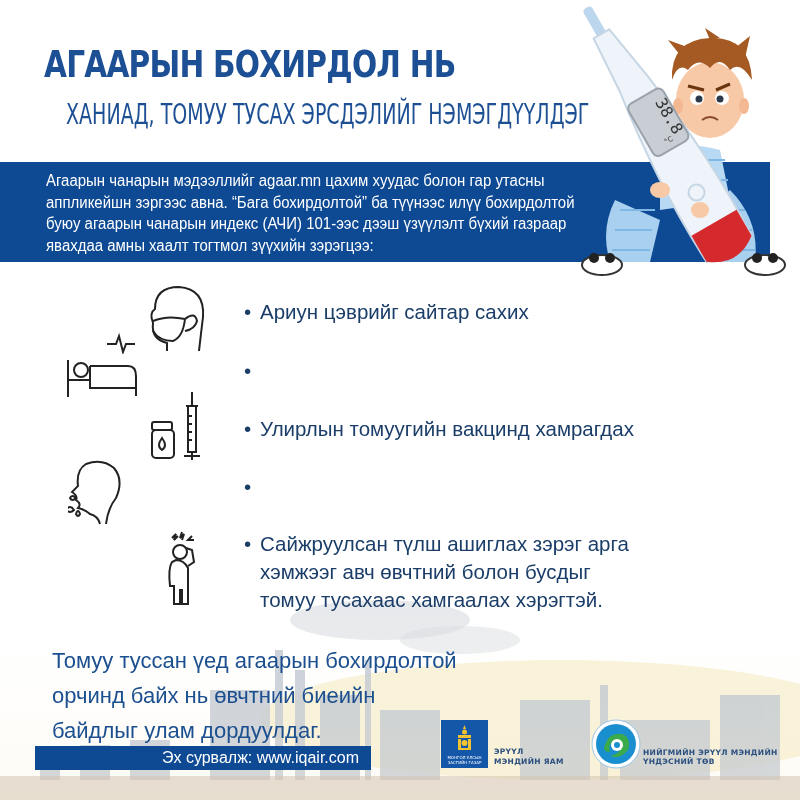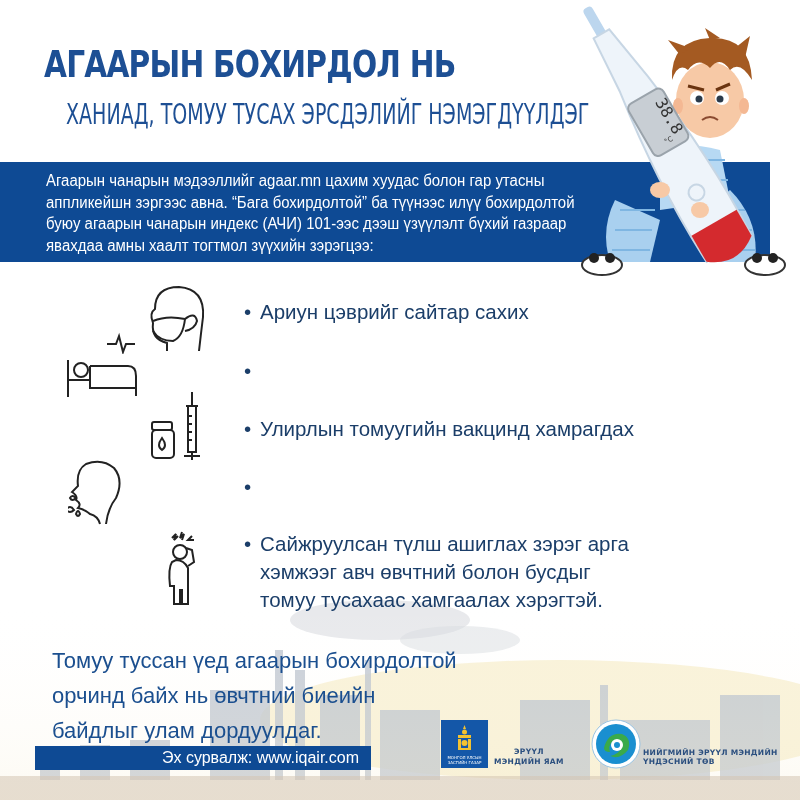--- a/index.html
+++ b/index.html
@@ -66,21 +66,21 @@
     background: #1457a8; z-index: 2;
   }
   .gov-logo-text {
     position: absolute; left: 0; bottom: 3px; width: 47px; text-align: center;
     color: #ffffff; font-family: "DejaVu Sans", sans-serif; font-size: 4px; line-height: 5px;
     white-space: pre-line;
   }
   .ministry-name {
     position: absolute; left: 494px; top: 747px; z-index: 2;
     font-family: "DejaVu Sans", sans-serif; font-weight: bold; font-size: 7.5px;
-    color: #2b4f7f; line-height: 10px; white-space: pre-line; letter-spacing: 0.3px; text-align: center;
+    color: #2b4f7f; line-height: 10px; white-space: pre-line; letter-spacing: 0.3px;
   }
   .ncph-logo { position: absolute; left: 590px; top: 718px; width: 52px; height: 52px; z-index: 2; }
   .ncph-name {
     position: absolute; left: 643px; top: 748px; z-index: 2;
     font-family: "DejaVu Sans", sans-serif; font-weight: bold; font-size: 7.5px;
     color: #2b4f7f; line-height: 9px; white-space: pre-line; letter-spacing: 0.3px;
   }
 </style>
 </head>
 <body>

